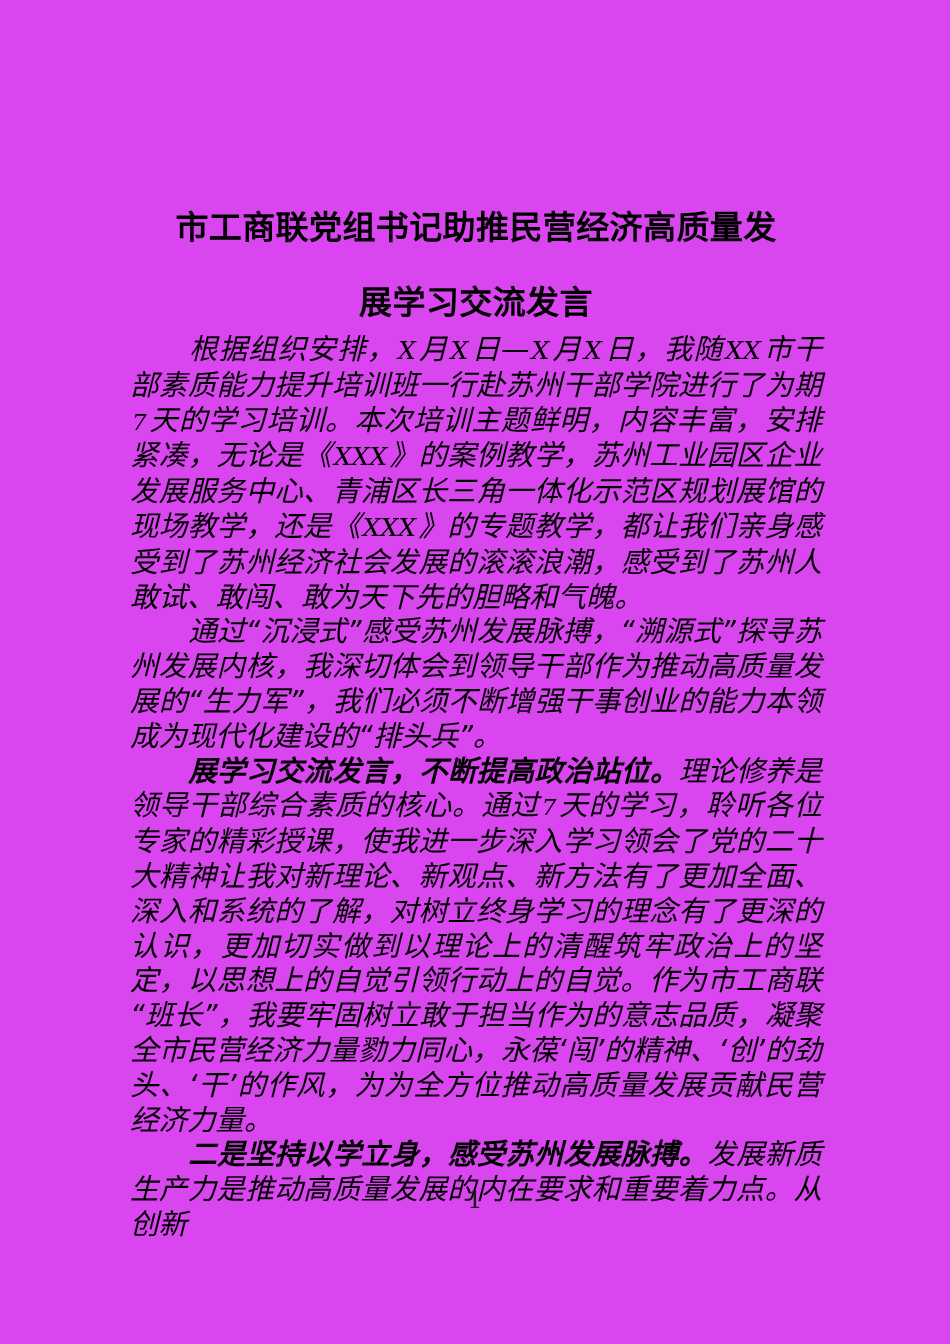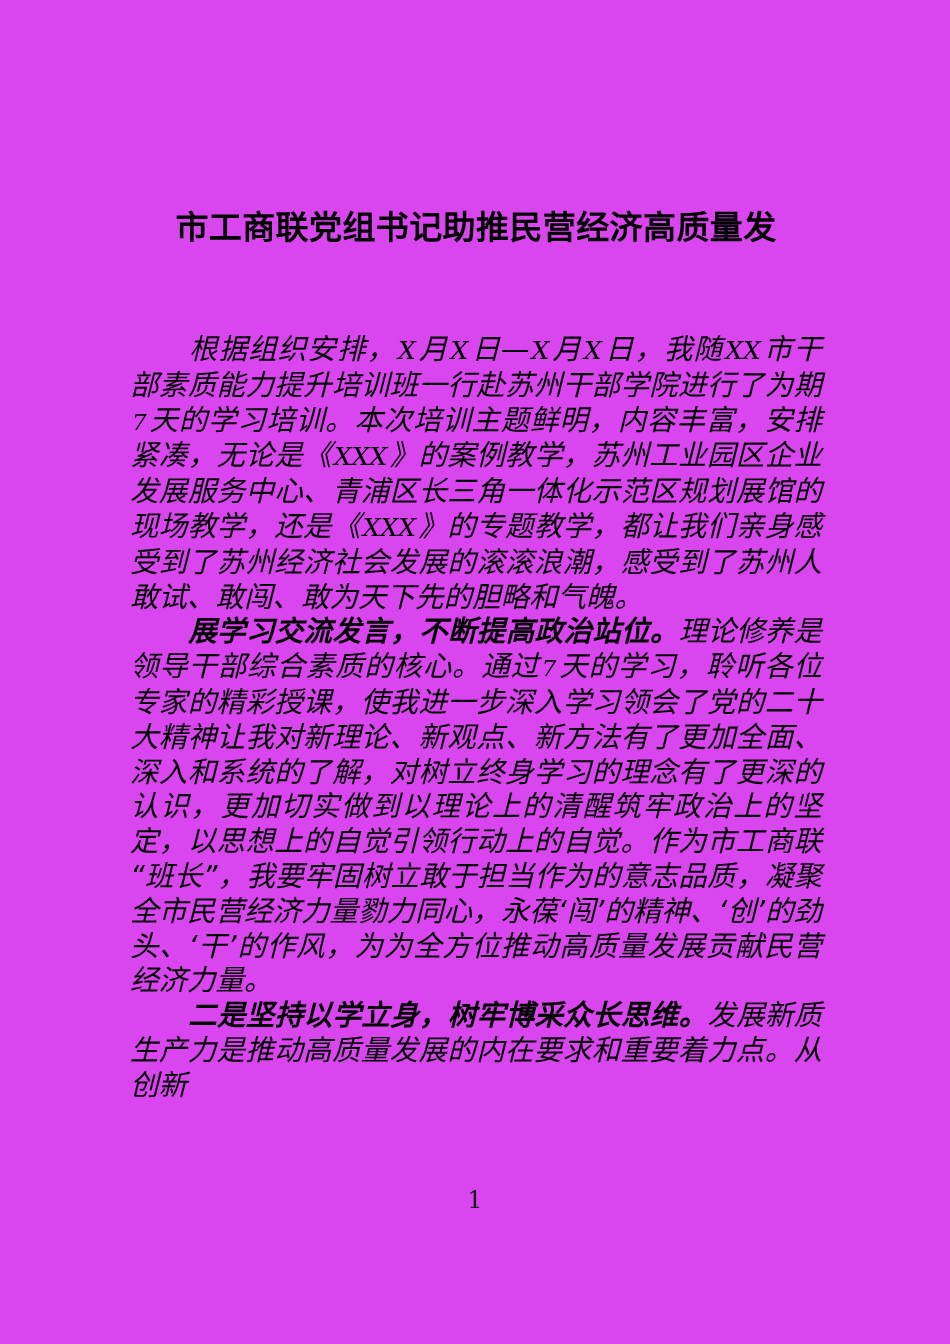--- a/index.html
+++ b/index.html
@@ -94,23 +94,25 @@
     color: #1a1a1a;
   }
 </style>
 </head>
 <body>
 
 <div class="page">
 
   <h1 class="doc-title">
     <span>市工商联党组书记助推民营经济高质量发</span><br>
+    <span>展学习交流发言</span>
   </h1>
 
   <div class="body-region">
     <p class="para"><span class="indent"></span><span>根据组织安排，</span><span class="lat">X</span><span>月</span><span class="lat">X</span><span>日—</span><span class="lat">X</span><span>月</span><span class="lat">X</span><span>日，我随</span><span class="lat">XX</span><span>市干部素质能力提升培训班一行赴苏州干部学院进行了为期</span><span class="num">7</span><span>天的学习培训。本次培训主题鲜明，内容丰富，安排紧凑，无论是《</span><span class="lat">XXX</span><span>》的案例教学，苏州工业园区企业发展服务中心、青浦区长三角一体化示范区规划展馆的现场教学，还是《</span><span class="lat">XXX</span><span>》的专题教学，都让我们亲身感受到了苏州经济社会发展的滚滚浪潮，感受到了苏州人敢试、敢闯、敢为天下先的胆略和气魄。</span></p>
+    <p class="para"><span class="indent"></span><span>通过“沉浸式”感受苏州发展脉搏，“溯源式”探寻苏州发展内核，我深切体会到领导干部作为推动高质量发展的“生力军”，我们必须不断增强干事创业的能力本领成为现代化建设的“排头兵”。</span></p>
     <p class="para"><span class="indent"></span><b class="lead">展学习交流发言，不断提高政治站位。</b><span>理论修养是领导干部综合素质的核心。通过</span><span class="num">7</span><span>天的学习，聆听各位专家的精彩授课，使我进一步深入学习领会了党的二十大精神让我对新理论、新观点、新方法有了更加全面、深入和系统的了解，对树立终身学习的理念有了更深的认识，更加切实做到以理论上的清醒筑牢政治上的坚定，以思想上的自觉引领行动上的自觉。作为市工商联“班长”，我要牢固树立敢于担当作为的意志品质，凝聚全市民营经济力量勠力同心，永葆‘闯’的精神、‘创’的劲头、‘干’的作风，为为全方位推动高质量发展贡献民营经济力量。</span></p>
-    <p class="para"><span class="indent"></span><b class="lead">二是坚持以学立身，树牢博采众长思维。</b><span>发展新质生产力是推动高质量发展的内在要求和重要着力点。从创新</span></p>
+    <p class="para"><span class="indent"></span><b class="lead">二是坚持以学立身，感受苏州发展脉搏。</b><span>发展新质生产力是推动高质量发展的内在要求和重要着力点。从创新</span></p>
   </div>
 
   <div class="page-number">1</div>
 
 </div>
 
 </body></html>

